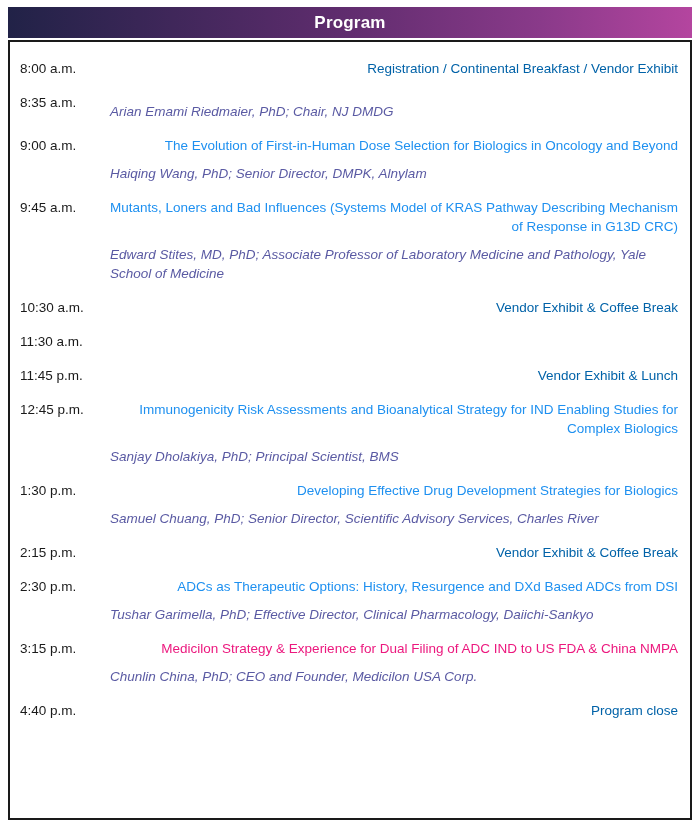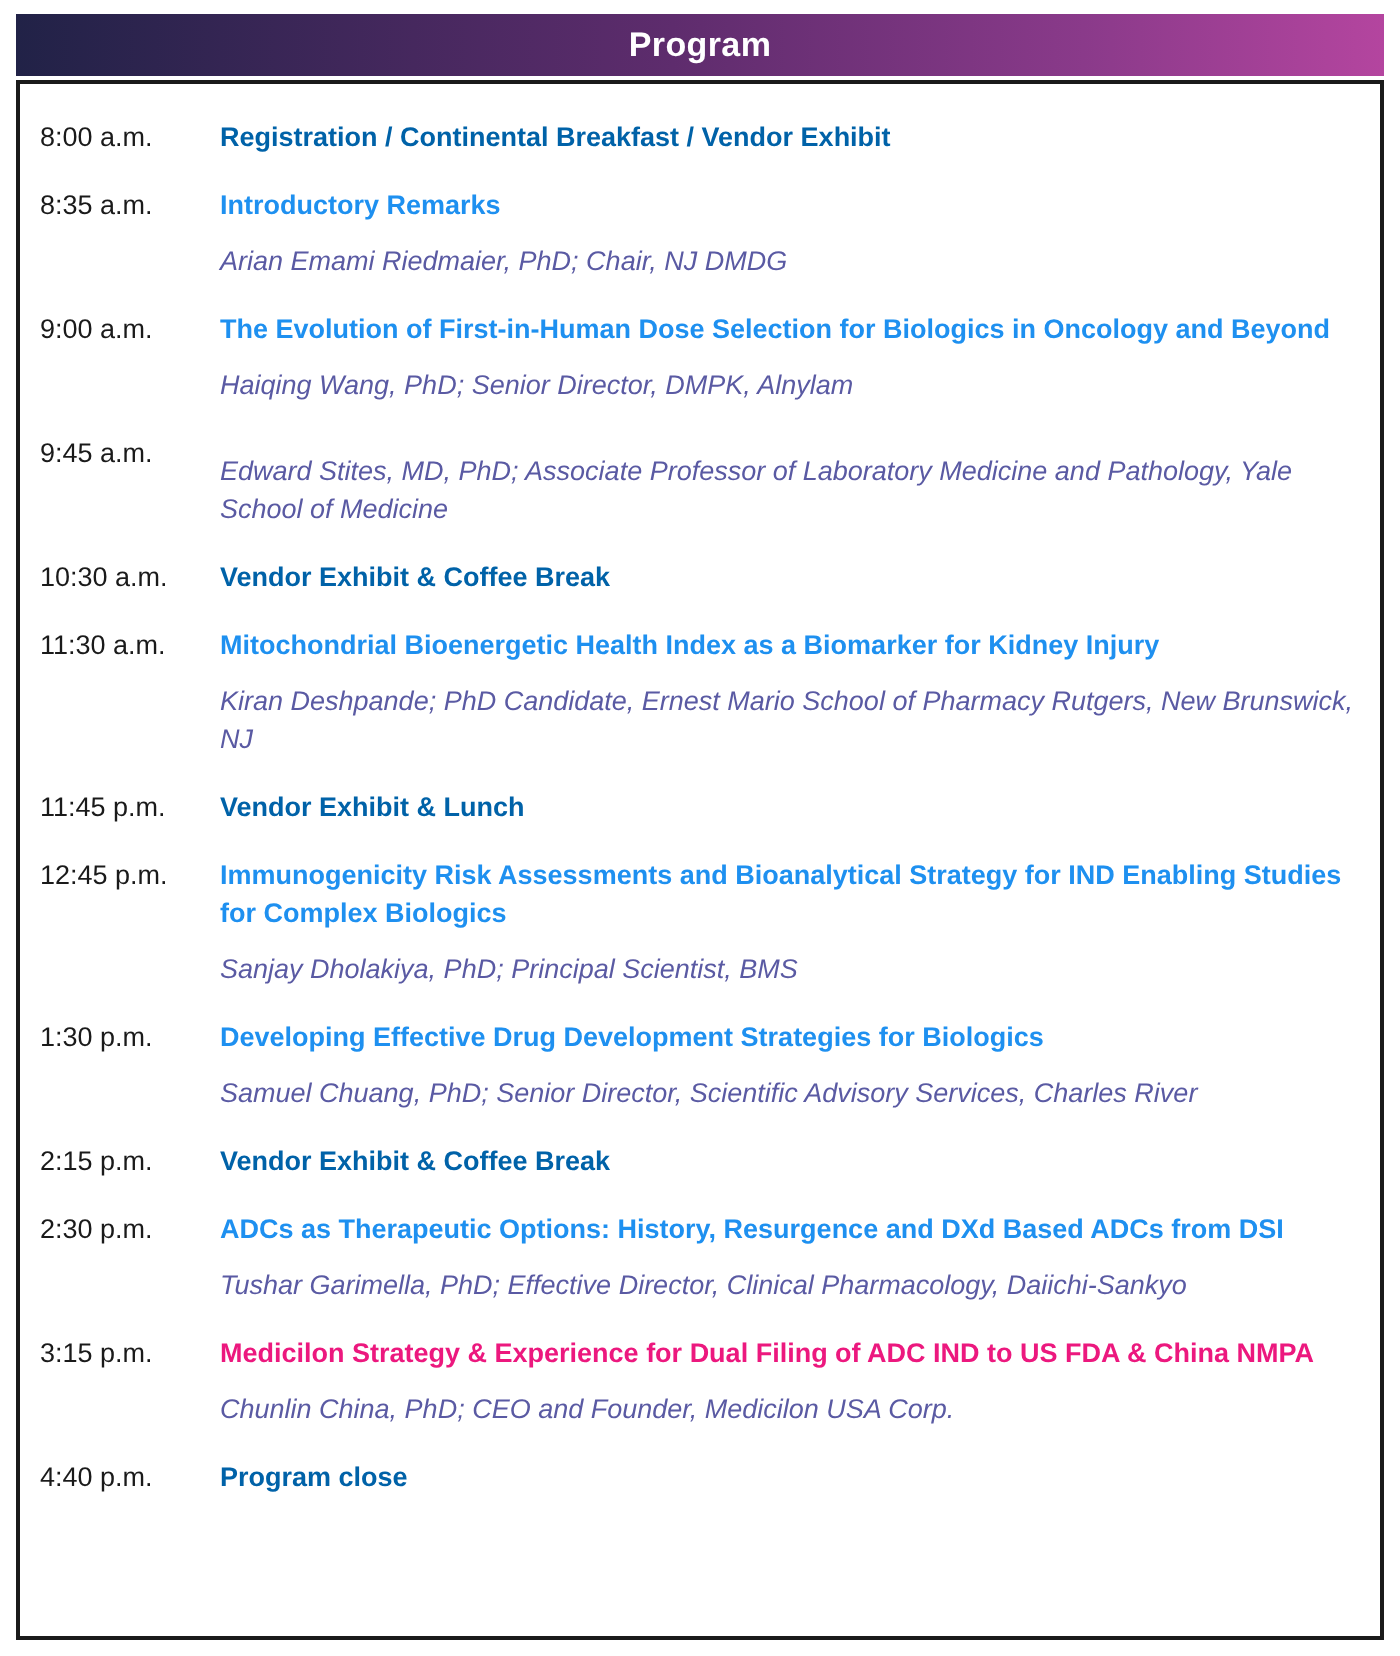--- a/index.html
+++ b/index.html
@@ -51,22 +51,23 @@
     color: var(--time-col);
     line-height: 19px;
     white-space: nowrap;
   }
   .content {
     flex: 1;
     padding-right: 4px;
   }
   .title {
     font-size: 13.5px;
-    font-weight: bold;
+    font-weight: normal;
     line-height: 19px;
+    text-align: right;
   }
   .title.session   { color: var(--session-col); }
   .title.break     { color: var(--break-col); }
   .title.highlight { color: var(--highlight-col); }
   .speaker {
     margin-top: 9px;
     font-size: 13.5px;
     font-weight: normal;
     font-style: italic;
     color: var(--speaker-col);
@@ -86,54 +87,50 @@
     <div class="time">8:00 a.m.</div>
     <div class="content">
       <div class="title break">Registration / Continental Breakfast / Vendor Exhibit</div>
 
     </div>
   </div>
 
   <div class="row">
     <div class="time">8:35 a.m.</div>
     <div class="content">
-      <div class="title session">Introductory Remarks</div>
       <div class="speaker">Arian Emami Riedmaier, PhD; Chair, NJ DMDG</div>
     </div>
   </div>
 
   <div class="row">
     <div class="time">9:00 a.m.</div>
     <div class="content">
       <div class="title session">The Evolution of First-in-Human Dose Selection for Biologics in Oncology and Beyond</div>
       <div class="speaker">Haiqing Wang, PhD; Senior Director, DMPK, Alnylam</div>
     </div>
   </div>
 
   <div class="row">
     <div class="time">9:45 a.m.</div>
     <div class="content">
+      <div class="title session">Mutants, Loners and Bad Influences (Systems Model of KRAS Pathway Describing Mechanism of Response in G13D CRC)</div>
       <div class="speaker">Edward Stites, MD, PhD; Associate Professor of Laboratory Medicine and Pathology, Yale School of Medicine</div>
     </div>
   </div>
 
   <div class="row">
     <div class="time">10:30 a.m.</div>
     <div class="content">
       <div class="title break">Vendor Exhibit &amp; Coffee Break</div>
 
     </div>
   </div>
 
   <div class="row">
     <div class="time">11:30 a.m.</div>
-    <div class="content">
-      <div class="title session">Mitochondrial Bioenergetic Health Index as a Biomarker for Kidney Injury</div>
-      <div class="speaker">Kiran Deshpande; PhD Candidate, Ernest Mario School of Pharmacy Rutgers, New Brunswick, NJ</div>
-    </div>
   </div>
 
   <div class="row">
     <div class="time">11:45 p.m.</div>
     <div class="content">
       <div class="title break">Vendor Exhibit &amp; Lunch</div>
 
     </div>
   </div>
 

